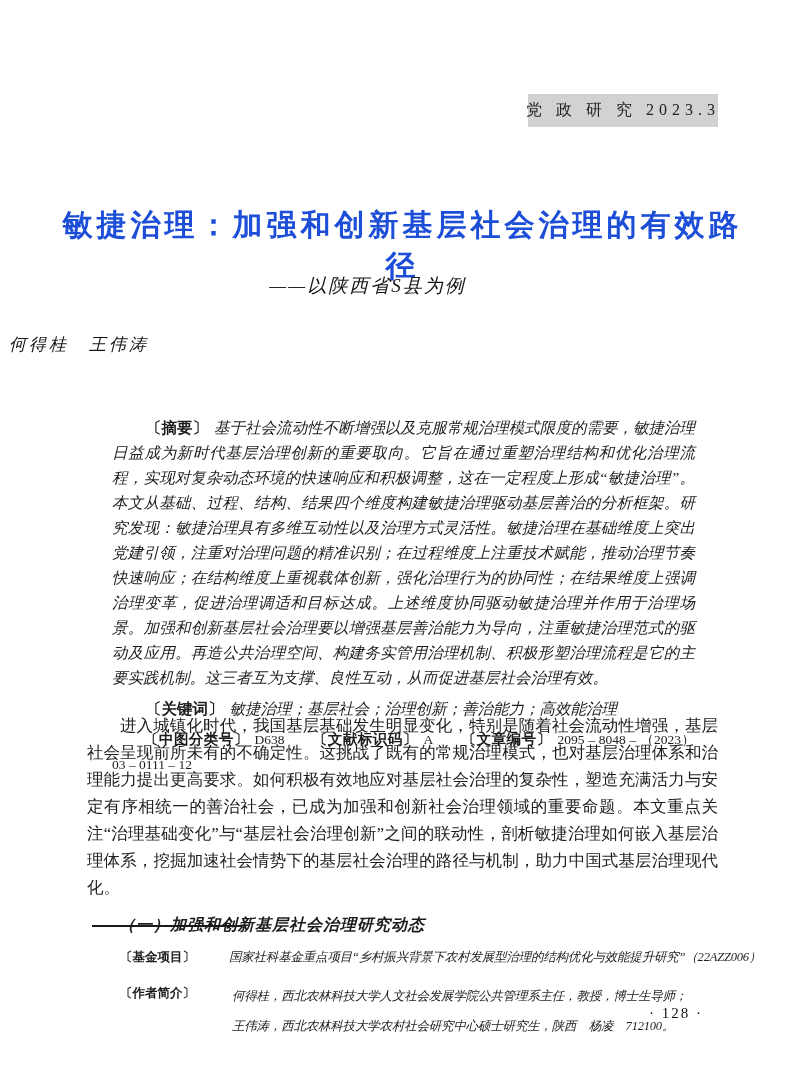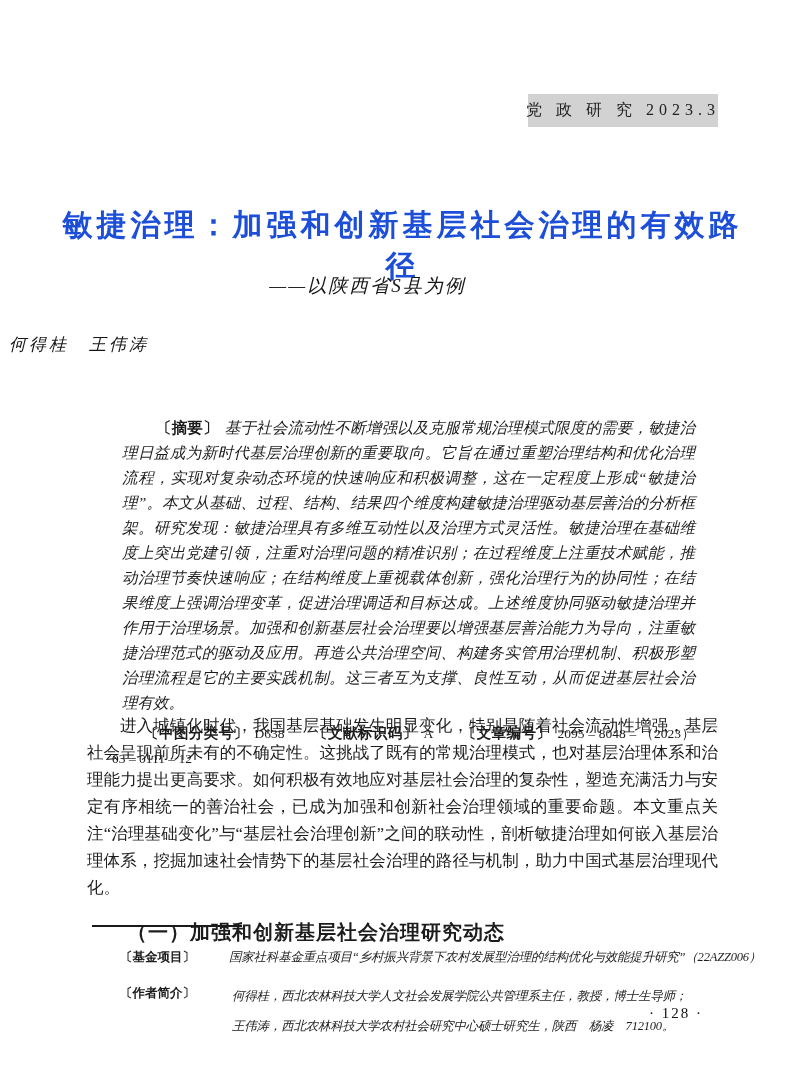--- a/index.html
+++ b/index.html
@@ -24,21 +24,21 @@
     font-size:19px; font-style:italic; letter-spacing:2px; color:#161616;
   }
   .authors {
     position:absolute; top:324px; left:0; width:793px; text-align:left;
     font-size:17px; font-style:italic; letter-spacing:3px; color:#161616;
   }
   .abstract-block {
     position:absolute; top:403px; left:100px; width:595px;
     font-size:15.5px; line-height:25px; text-align:justify;
   }
-  .kai { font-style:italic;margin-left:10px; }
+  .kai { font-style:italic; }
   .lbl {
     font-style:normal; font-weight:bold;
     font-family:"Liberation Sans","DejaVu Sans",sans-serif;
   }
   .indent { text-indent:2em; }
   .class-line { margin-top:0; font-size:14.5px; }
   .class-line .val {
     font-style:normal; font-family:"Liberation Serif","DejaVu Serif",serif;
     font-size:13.5px;
   }
@@ -46,21 +46,21 @@
   .body-block {
     position:absolute; top:700px; left:75px; width:643px;
     font-size:16.5px; line-height:27px; text-align:justify;
   }
   .section-heading {
     margin-top:13px; margin-left:2em; font-size:16px; font-weight:bold;
     font-family:"Liberation Sans","DejaVu Sans",sans-serif;
     letter-spacing:1px; color:#111;
   }
   .sub-heading {
-    margin-top:12px; margin-left:2em; font-size:20px; 
+    margin-top:4px; margin-left:2em; font-size:16px; font-style:italic;
     letter-spacing:1px;
   }
   .footnote-block {
     position:absolute; top:916px; left:75px; width:648px;
     font-size:12.5px; line-height:24px;
   }
   .fn-rule { width:150px; border-top:2px solid #1a1a1a; margin:0 0 6px 8px; }
   .fn-row { display:flex; padding-left:33px;gap:25px; }
   .fn-label {
     flex-shrink:0; font-weight:bold; white-space:nowrap; margin-right:3px;
@@ -83,20 +83,21 @@
   </div>
 
   <h1 class="title">敏捷治理：加强和创新基层社会治理的有效路径</h1>
 
   <div class="subtitle">——以陕西省S县为例</div>
 
   <div class="authors">何得桂　王伟涛</div>
 
   <div class="abstract-block">
     <p class="kai indent"><span class="lbl">〔摘要〕</span><span>基于社会流动性不断增强以及克服常规治理模式限度的需要，敏捷治理日益成为新时代基层治理创新的重要取向。它旨在通过重塑治理结构和优化治理流程，实现对复杂动态环境的快速响应和积极调整，这在一定程度上形成“敏捷治理”。本文从基础、过程、结构、结果四个维度构建敏捷治理驱动基层善治的分析框架。研究发现：敏捷治理具有多维互动性以及治理方式灵活性。敏捷治理在基础维度上突出党建引领，注重对治理问题的精准识别；在过程维度上注重技术赋能，推动治理节奏快速响应；在结构维度上重视载体创新，强化治理行为的协同性；在结果维度上强调治理变革，促进治理调适和目标达成。上述维度协同驱动敏捷治理并作用于治理场景。加强和创新基层社会治理要以增强基层善治能力为导向，注重敏捷治理范式的驱动及应用。再造公共治理空间、构建务实管用治理机制、积极形塑治理流程是它的主要实践机制。这三者互为支撑、良性互动，从而促进基层社会治理有效。</span></p>
+    <p class="kai indent"><span class="lbl">〔关键词〕</span><span>敏捷治理；基层社会；治理创新；善治能力；高效能治理</span></p>
     <p class="indent class-line"><span class="lbl">〔中图分类号〕</span><span class="val">D638</span><span class="gap"></span><span class="lbl">〔文献标识码〕</span><span class="val">A</span><span class="gap"></span><span class="lbl">〔文章编号〕</span><span class="val">2095 – 8048 – （2023）03 – 0111 – 12</span></p>
   </div>
 
   <div class="body-block">
     <p class="indent">进入城镇化时代，我国基层基础发生明显变化，特别是随着社会流动性增强，基层社会呈现前所未有的不确定性。这挑战了既有的常规治理模式，也对基层治理体系和治理能力提出更高要求。如何积极有效地应对基层社会治理的复杂性，塑造充满活力与安定有序相统一的善治社会，已成为加强和创新社会治理领域的重要命题。本文重点关注“治理基础变化”与“基层社会治理创新”之间的联动性，剖析敏捷治理如何嵌入基层治理体系，挖掘加速社会情势下的基层社会治理的路径与机制，助力中国式基层治理现代化。</p>
     <h3 class="sub-heading">（一）加强和创新基层社会治理研究动态</h3>
   </div>
 
   <div class="footnote-block">
     <div class="fn-rule"></div>

